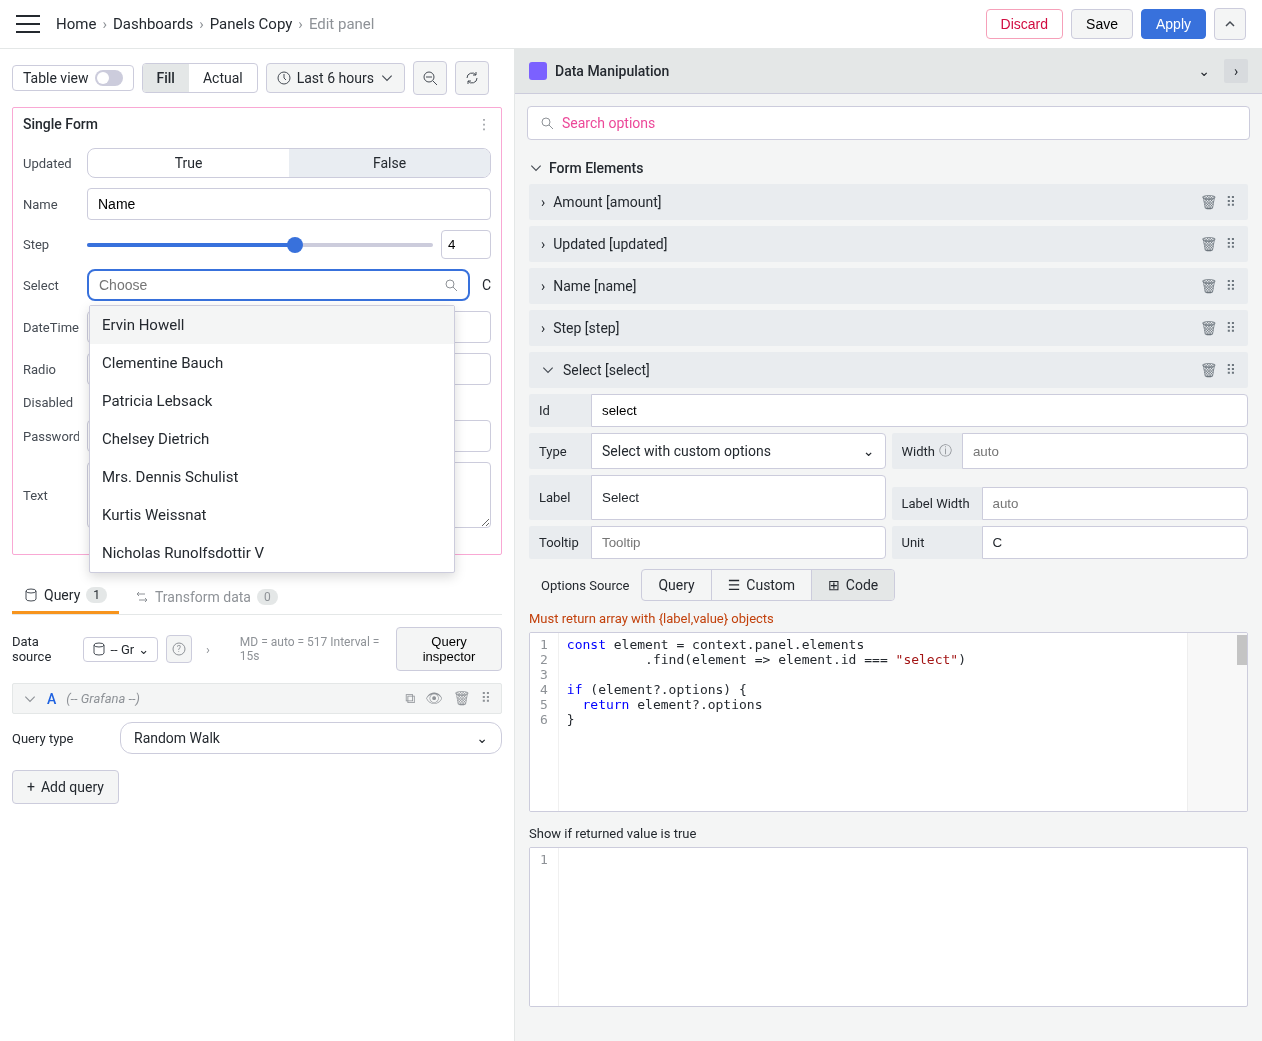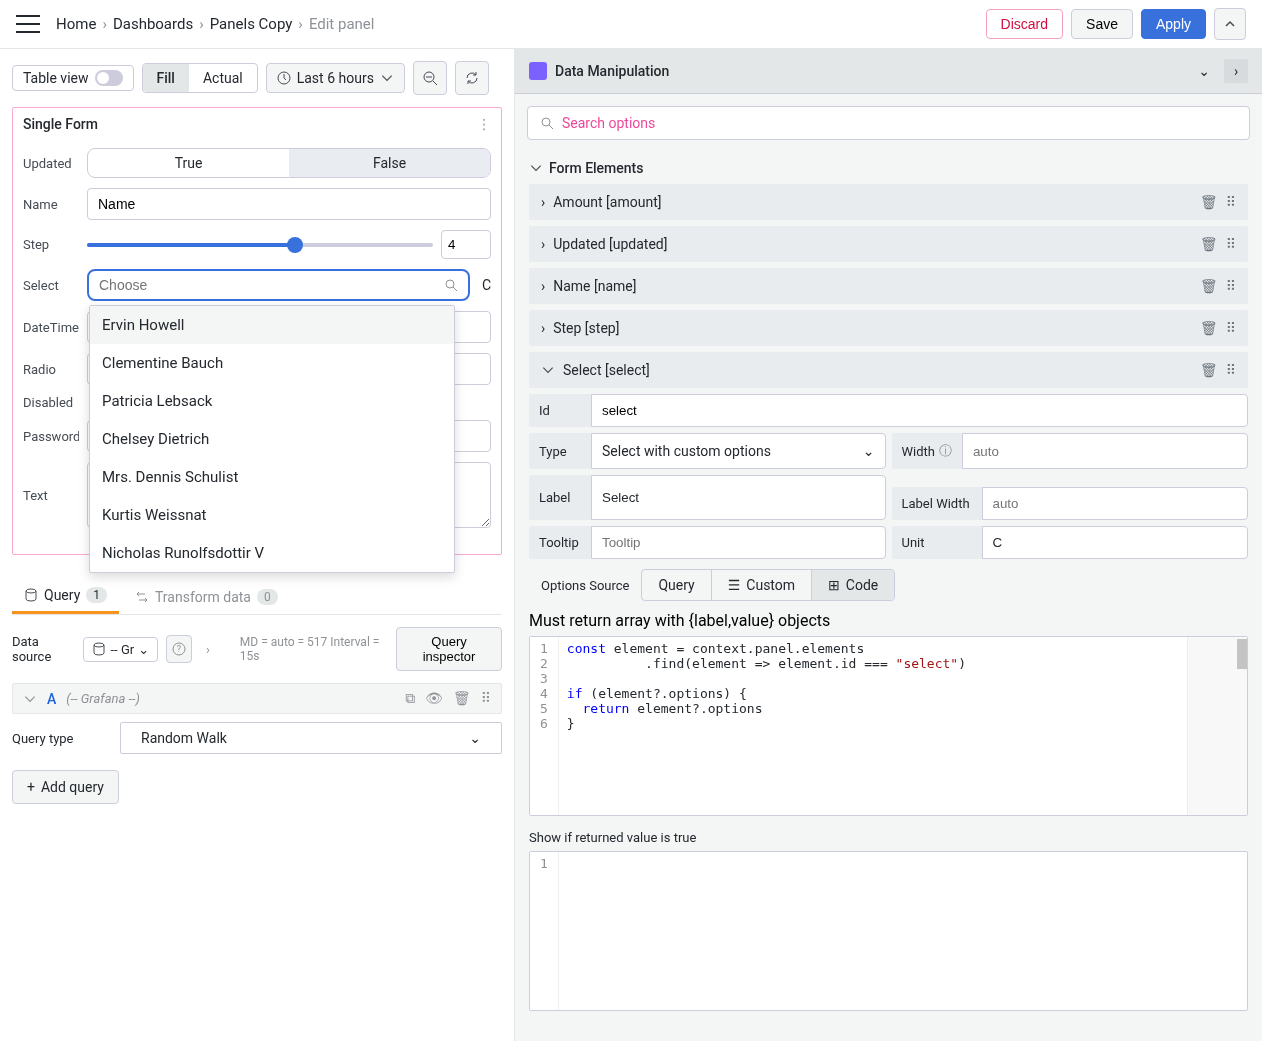--- a/index.html
+++ b/index.html
@@ -65,21 +65,21 @@
 .md-text { font-size: 12px; color: #8e9297; margin-left: 16px; }
 
 .query-row-header { background: #f4f5f5; border: 1px solid #e4e7e7; border-radius: 2px; padding: 6px 10px; display: flex; align-items: center; gap: 10px; margin-bottom: 8px; }
 .query-letter { color: #1f62e0; font-weight: 500; }
 .query-ds-name { color: #8e9297; font-style: italic; font-size: 13px; }
 .query-actions { margin-left: auto; display: flex; gap: 10px; color: #8e9297; }
 .query-actions span { cursor: pointer; }
 
 .qt-row { display: flex; align-items: center; gap: 8px; margin-bottom: 16px; }
 .qt-row label { width: 100px; font-size: 13px; }
-.qt-select { flex: 1; border: 1px solid #ccccdc; border-radius: 2px; padding: 7px 20px; display: flex; justify-content: space-between; align-items: center; }
+.qt-select { flex: 1; border: 1px solid #ccccdc; border-radius: 12px; padding: 7px 13px; display: flex; justify-content: space-between; align-items: center; }
 
 .add-q { border: 1px solid #ccccdc; border-radius: 4px; padding: 8px 14px; background: #f4f5f5; display: inline-flex; align-items: center; gap: 6px; cursor: pointer; }
 
 .right-header { background: #e4e7e7; padding: 10px 14px; display: flex; align-items: center; gap: 8px; border-bottom: 1px solid #ccccdc; }
 .plugin-badge { width: 18px; height: 18px; background: #7b61ff; border-radius: 3px; display: inline-block; }
 .right-header-title { font-weight: 500; }
 .right-header-actions { margin-left: auto; display: flex; gap: 8px; }
 .rh-btn { width: 24px; height: 24px; display: flex; align-items: center; justify-content: center; cursor: pointer; }
 
 .search-wrap { padding: 12px; }
@@ -103,21 +103,21 @@
 .prop-select { flex: 1; border: 1px solid #ccccdc; border-radius: 0 4px 4px 0; padding: 8px 10px; background: #fff; display: flex; justify-content: space-between; align-items: center; }
 
 .src-row { display: flex; align-items: center; gap: 0; margin: 10px 0; }
 .src-label { padding: 8px 12px; font-size: 13px; }
 .src-toggle { display: flex; border: 1px solid #ccccdc; border-radius: 4px; overflow: hidden; }
 .src-toggle > div { padding: 7px 16px; cursor: pointer; display: flex; align-items: center; gap: 6px; border-right: 1px solid #ccccdc; }
 .src-toggle > div:last-child { border-right: none; }
 .src-toggle .active { background: #e4e7e7; }
 
 .code-title { font-size: 13px; color: #464c54; margin-top: 8px; }
-.code-sub { font-size: 16px; color: #000000; margin-bottom: 6px; }
+.code-sub { font-size: 13px; color: #c2410c; margin-bottom: 6px; }
 .code-editor { border: 1px solid #ccccdc; border-radius: 2px; background: #fff; display: flex; font-family: "Menlo", monospace; font-size: 13px; min-height: 180px; position: relative; overflow:hidden;}
 .gutter { background: #fff; color: #8e9297; padding: 4px 10px; text-align: right; user-select: none; border-right: 1px solid #f0f0f0; }
 .code-body { padding: 4px 8px; white-space: pre; flex: 1; }
 .kw { color: #0000ff; }
 .str { color: #a31515; }
 .minimap { width: 60px; background: #f8f8f8; border-left: 1px solid #eee; position: relative;}
 .mm-bar { position: absolute; top: 2px; right: 0; width: 10px; height: 30px; background: #c4c4c4; }
 
 .show-if { font-size: 13px; margin: 14px 0 6px 0; }
 

